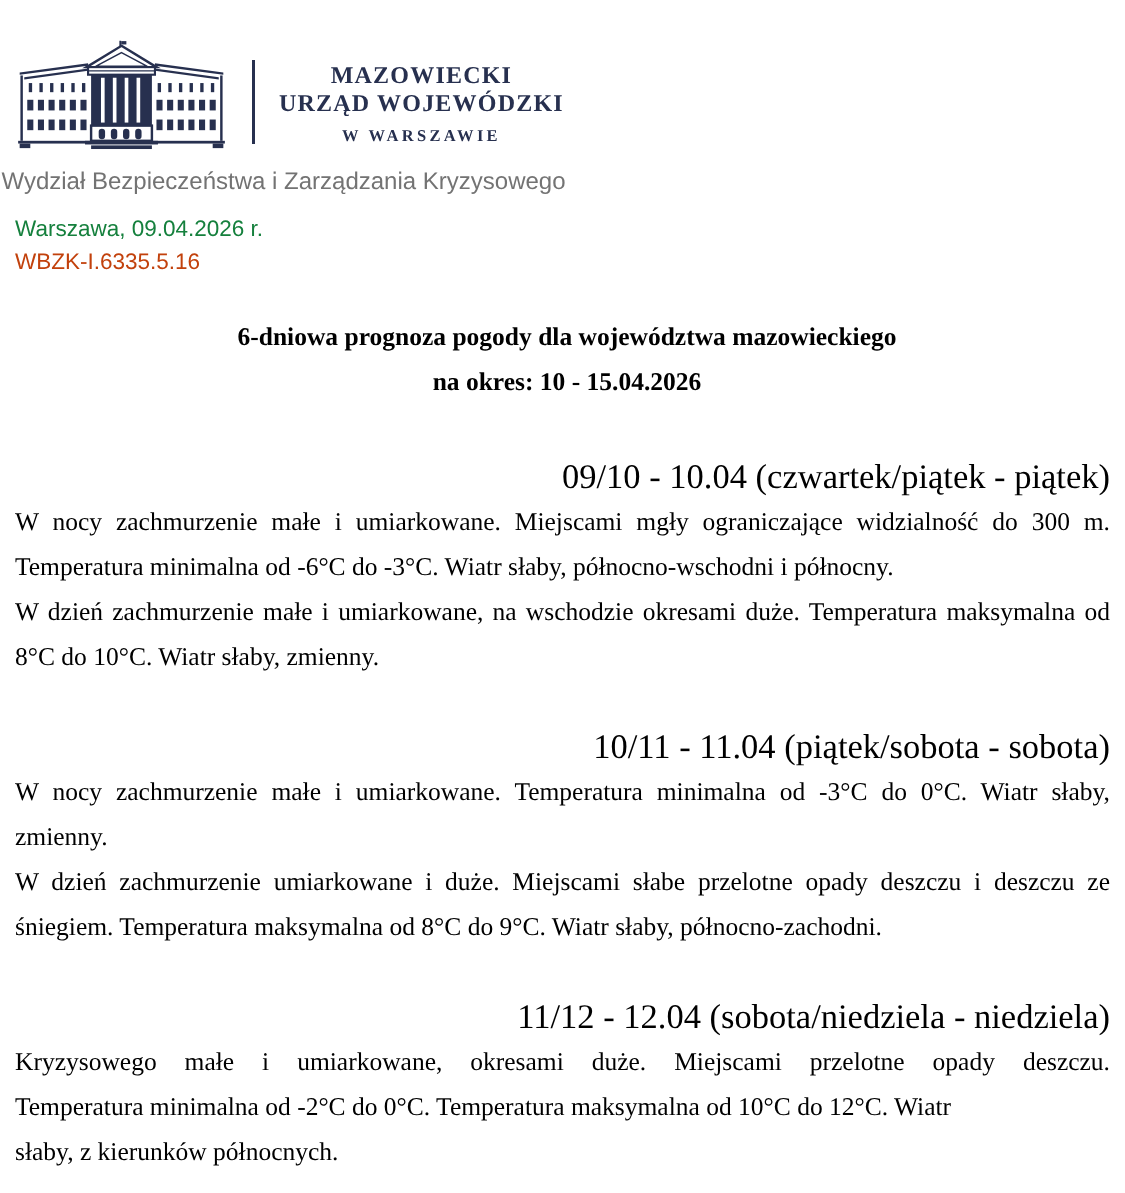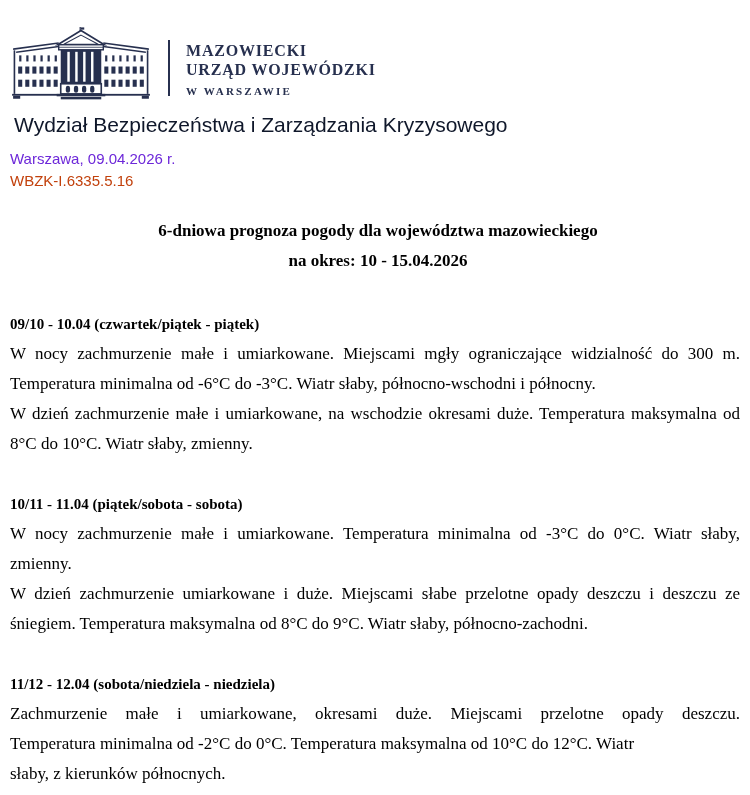--- a/index.html
+++ b/index.html
@@ -13,20 +13,21 @@
     overflow: hidden;
     color: #000000;
   }
 
   
   .logo-row {
     display: flex;
     align-items: center;
     padding: 26px 0 0 10px;
     height: 104px;
+    text-align: center;
   }
   .building { width: 142px; height: 76px; flex: 0 0 auto; }
   .logo-divider {
     width: 2px;
     height: 56px;
     background: #27304f;
     margin: 6px 16px 0 16px;
     flex: 0 0 auto;
   }
   .logo-text { padding-top: 8px; }
@@ -43,29 +44,29 @@
     font-weight: bold;
     font-size: 11px;
     letter-spacing: 2.2px;
     color: #27304f;
     margin-top: 6px;
   }
 
   
   .dept {
     font-family: "Liberation Sans", sans-serif;
-    font-size: 21px;
-    color: #0f172a;
-    padding-left: 14px;
+    font-size: 16px;
+    color: #737373;
+    padding-left: 1px;
     margin-top: 9px;
   }
   .place-date {
     font-family: "Liberation Sans", sans-serif;
     font-size: 15px;
-    color: #6d28d9;
+    color: #15803d;
     padding-left: 10px;
     margin-top: 13px;
   }
   .reference {
     font-family: "Liberation Sans", sans-serif;
     font-size: 15px;
     color: #c2410c;
     padding-left: 10px;
     margin-top: 5px;
   }
@@ -84,23 +85,24 @@
   
   .body-text {
     margin-top: 33px;
     padding: 0 10px 0 10px;
     font-family: "Liberation Serif", serif;
     font-size: 17px;
     line-height: 30px;
   }
   .section + .section { margin-top: 30px; }
   .section h3 {
-    font-size: 15px;
-    font-weight: bold;
-    line-height: 30px;
+    font-size: 23px;
+    font-weight: normal;
+    line-height: 30px;
+    text-align: right;
   }
   .section p {
     text-align: justify;
     line-height: 30px;
   }
   .just-all { text-align-last: justify; }
 </style>
 </head>
 <body>
 
@@ -213,19 +215,19 @@
     </div>
 
     <div class="section">
       <h3>10/11 - 11.04 (piątek/sobota - sobota)</h3>
       <p>W nocy zachmurzenie małe i umiarkowane. Temperatura minimalna od -3°C do 0°C. Wiatr słaby, zmienny.</p>
       <p>W dzień zachmurzenie umiarkowane i duże. Miejscami słabe przelotne opady deszczu i deszczu ze śniegiem. Temperatura maksymalna od 8°C do 9°C. Wiatr słaby, północno-zachodni.</p>
     </div>
 
     <div class="section">
       <h3>11/12 - 12.04 (sobota/niedziela - niedziela)</h3>
-      <p class="just-all">Zachmurzenie małe i umiarkowane, okresami duże. Miejscami przelotne opady deszczu.</p>
+      <p class="just-all">Kryzysowego małe i umiarkowane, okresami duże. Miejscami przelotne opady deszczu.</p>
       <p>Temperatura minimalna od -2°C do 0°C. Temperatura maksymalna od 10°C do 12°C. Wiatr</p>
       <p>słaby, z kierunków północnych.</p>
     </div>
 
   </div>
 </div>
 
 </body></html>

